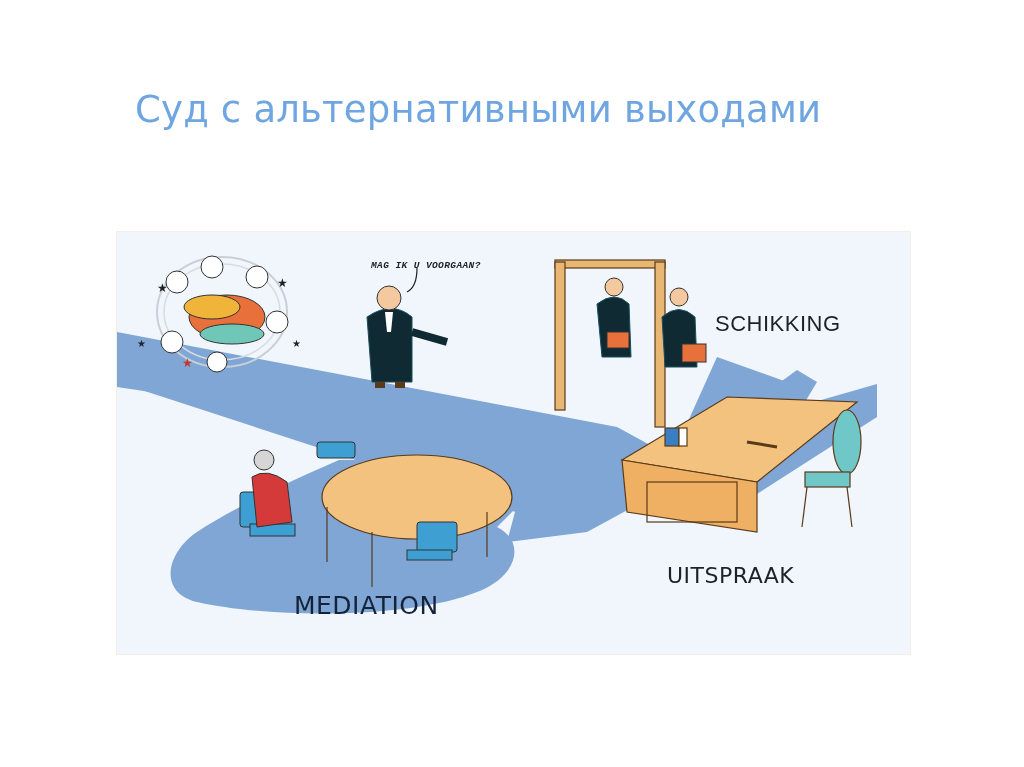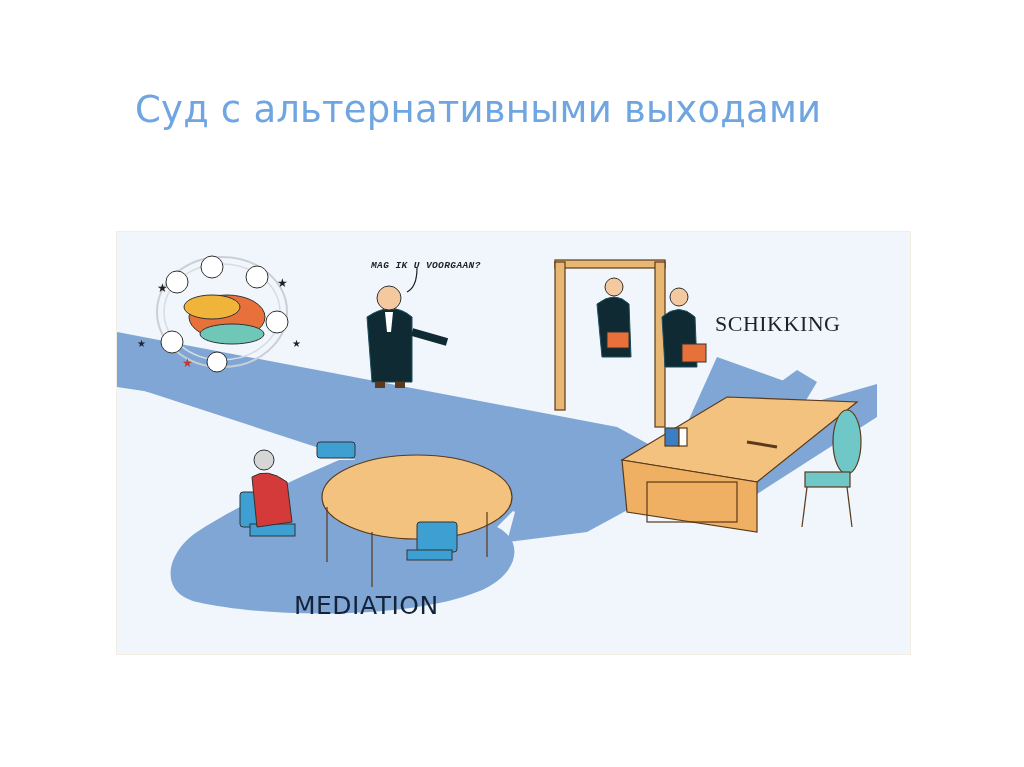--- a/index.html
+++ b/index.html
@@ -15,21 +15,21 @@
     position:absolute; left:117px; top:232px; width:793px; height:422px;
     background:#f0f6fb; overflow:hidden;
     box-shadow: 0 0 0 1px #f3ede4;
   }
   .illustration svg { position:absolute; left:0; top:0; }
   .lbl { position:absolute; white-space:nowrap; color:#1e2226; }
   .speech {
     left:214px; top:28px; font-family:Liberation Mono, monospace; font-weight:bold;
     font-size:9.5px; letter-spacing:0.4px; font-style:italic;margin-left:40px;
   }
-  .schikking { left:598px; top:79px; font-size:22px; font-family:Liberation Serif, serif; letter-spacing:0.5px;text-align:center; }
+  .schikking { left:598px; top:79px; font-size:22px; font-family:Liberation Sans, sans-serif; letter-spacing:0.5px;text-align:center; }
   .uitspraak { left:550px; top:331px; font-size:22px; font-family:"DejaVu Sans", sans-serif; letter-spacing:0.5px; }
   .mediation { left:177px; top:359px; font-size:25px; font-family:"DejaVu Sans", sans-serif; letter-spacing:0.5px; color:#15233a; }
 </style>
 </head>
 <body>
 
 <div class="slide">
   <div class="title">Суд с альтернативными выходами</div>
 
   <div class="illustration">
@@ -116,15 +116,16 @@
         <rect x="290" y="318" width="45" height="10" fill="#3ea0d2"></rect>
       </g>
       <g stroke="#333" stroke-width="1">
         <circle cx="147" cy="228" r="10" fill="#d6d6d6"></circle>
         <path d="M 135,245 Q 150,235 170,250 L 175,290 L 140,295 Z" fill="#d43a3a"></path>
       </g>
     </svg>
 
     <div class="lbl speech">MAG IK U VOORGAAN?</div>
     <div class="lbl schikking">SCHIKKING</div>
+    <div class="lbl uitspraak">UITSPRAAK</div>
     <div class="lbl mediation">MEDIATION</div>
   </div>
 </div>
 
 </body></html>

